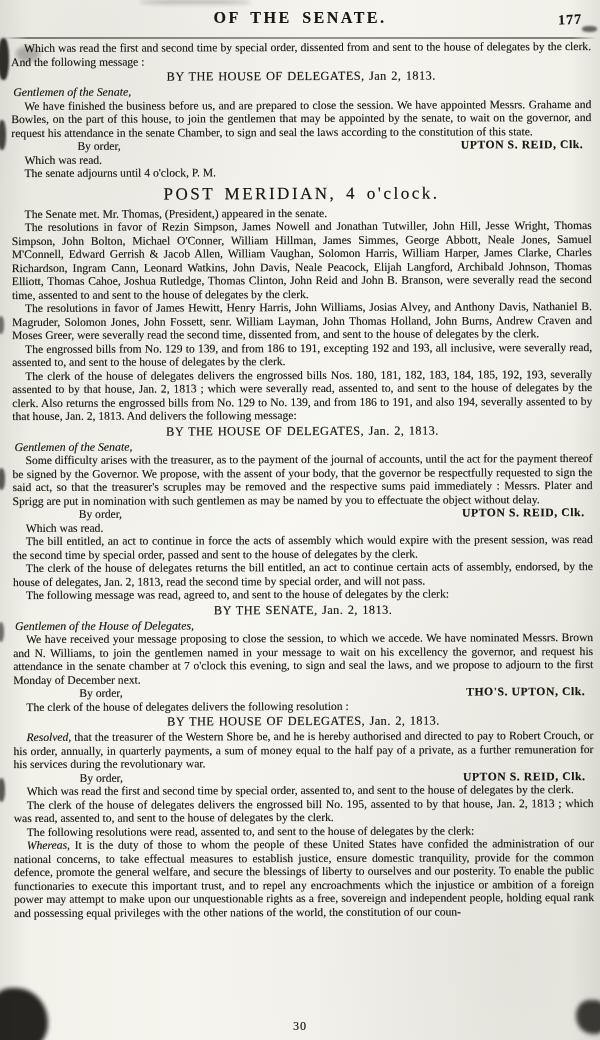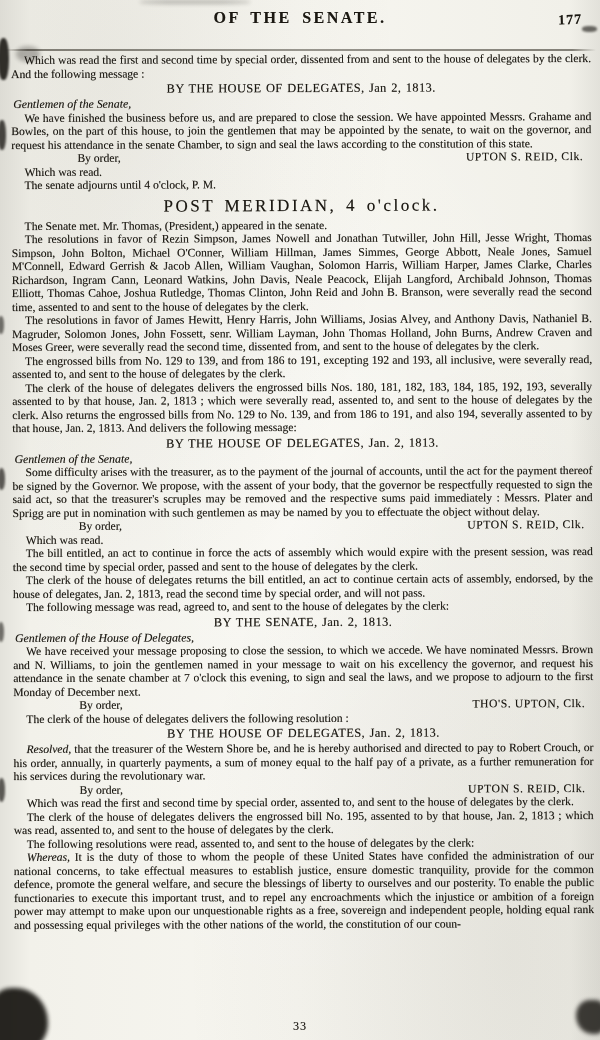--- a/index.html
+++ b/index.html
@@ -14,21 +14,21 @@
     overflow:hidden;
     color:var(--ink);
     font-family:"Liberation Serif", serif;
     background:
       radial-gradient(ellipse at 18% 8%, rgba(60,55,40,0.06), transparent 42%),
       radial-gradient(ellipse at 85% 92%, rgba(60,55,40,0.08), transparent 45%),
       radial-gradient(ellipse at 50% 50%, rgba(255,255,255,0.25), transparent 70%),
       linear-gradient(90deg, #e3e2db 0%, #f2f1ea 5%, #f7f6f0 50%, #f1f0e9 95%, #e2e1da 100%);
     text-shadow:0.2px 0.2px 0.6px rgba(27,24,18,0.45);
   }
-  .doc-header{position:relative;height:48px;}
+  .doc-header{position:relative;height:36px;}
   .running-title{
     text-align:center;font-size:16px;font-weight:bold;
     letter-spacing:2.5px;word-spacing:4px;padding-top:9px;
   }
   .page-number{
     position:absolute;right:18px;top:12px;
     font-weight:bold;font-size:14px;letter-spacing:1px;
     transform:rotate(-2deg);
   }
   .header-rule{
@@ -55,21 +55,21 @@
   }
   .salutation{
     margin:0;font-size:11.8px;line-height:13.5px;
     font-style:italic;text-indent:2px;
   }
   .signoff{
     display:flex;justify-content:space-between;
     font-size:11.6px;line-height:13.5px;
     padding:0 8px 0 66px;
   }
-  .signoff .sig{font-weight:normal;letter-spacing:0.6px;}
+  .signoff .sig{font-weight:bold;letter-spacing:0.6px;}
   .lead{font-style:italic;}
   .doc-footer{
     position:absolute;bottom:6px;left:0;width:100%;
     text-align:center;font-size:12px;letter-spacing:1px;
   }
   
   .artifact{position:absolute;background:#12100c;pointer-events:none;}
   .a-blur1{filter:blur(1px);}  .a-blur2{filter:blur(2px);}
   .art-top-left-smudge{left:-2px;top:38px;width:11px;height:42px;border-radius:45%;opacity:.85;}
   .art-header-scratch{left:16px;top:46px;width:24px;height:16px;border-radius:50%;opacity:.28;}
@@ -136,21 +136,21 @@
         <span>By order,</span>
         <span class="sig">UPTON S. REID, Clk.</span>
       </div>
       <div class="paragraph">Which was read the first and second time by special order, assented to, and sent to the house of delegates by the clerk.</div>
       <div class="paragraph">The clerk of the house of delegates delivers the engrossed bill No. 195, assented to by that house, Jan. 2, 1813 ; which was read, assented to, and sent to the house of delegates by the clerk.</div>
       <div class="paragraph">The following resolutions were read, assented to, and sent to the house of delegates by the clerk:</div>
       <div class="paragraph"><em class="lead">Whereas,</em> It is the duty of those to whom the people of these United States have confided the administration of our national concerns, to take effectual measures to establish justice, ensure domestic tranquility, provide for the common defence, promote the general welfare, and secure the blessings of liberty to ourselves and our posterity.  To enable the public functionaries to execute this important trust, and to repel any encroachments which the injustice or ambition of a foreign power may attempt to make upon our unquestionable rights as a free, sovereign and independent people, holding equal rank and possessing equal privileges with the other nations of the world, the constitution of our coun-</div>
     </main>
 
   <footer class="doc-footer">
-    <span>33</span>
+    <span>30</span>
   </footer>
 
   <div class="artifact a-blur1 art-top-left-smudge"></div>
   <div class="artifact a-blur2 art-header-scratch"></div>
   <div class="artifact a-blur1 art-left-1"></div>
   <div class="artifact a-blur1 art-left-2"></div>
   <div class="artifact a-blur1 art-left-3"></div>
   <div class="artifact a-blur1 art-left-4"></div>
   <div class="artifact a-blur1 art-left-5"></div>
   <div class="artifact a-blur2 art-bottom-left"></div>

